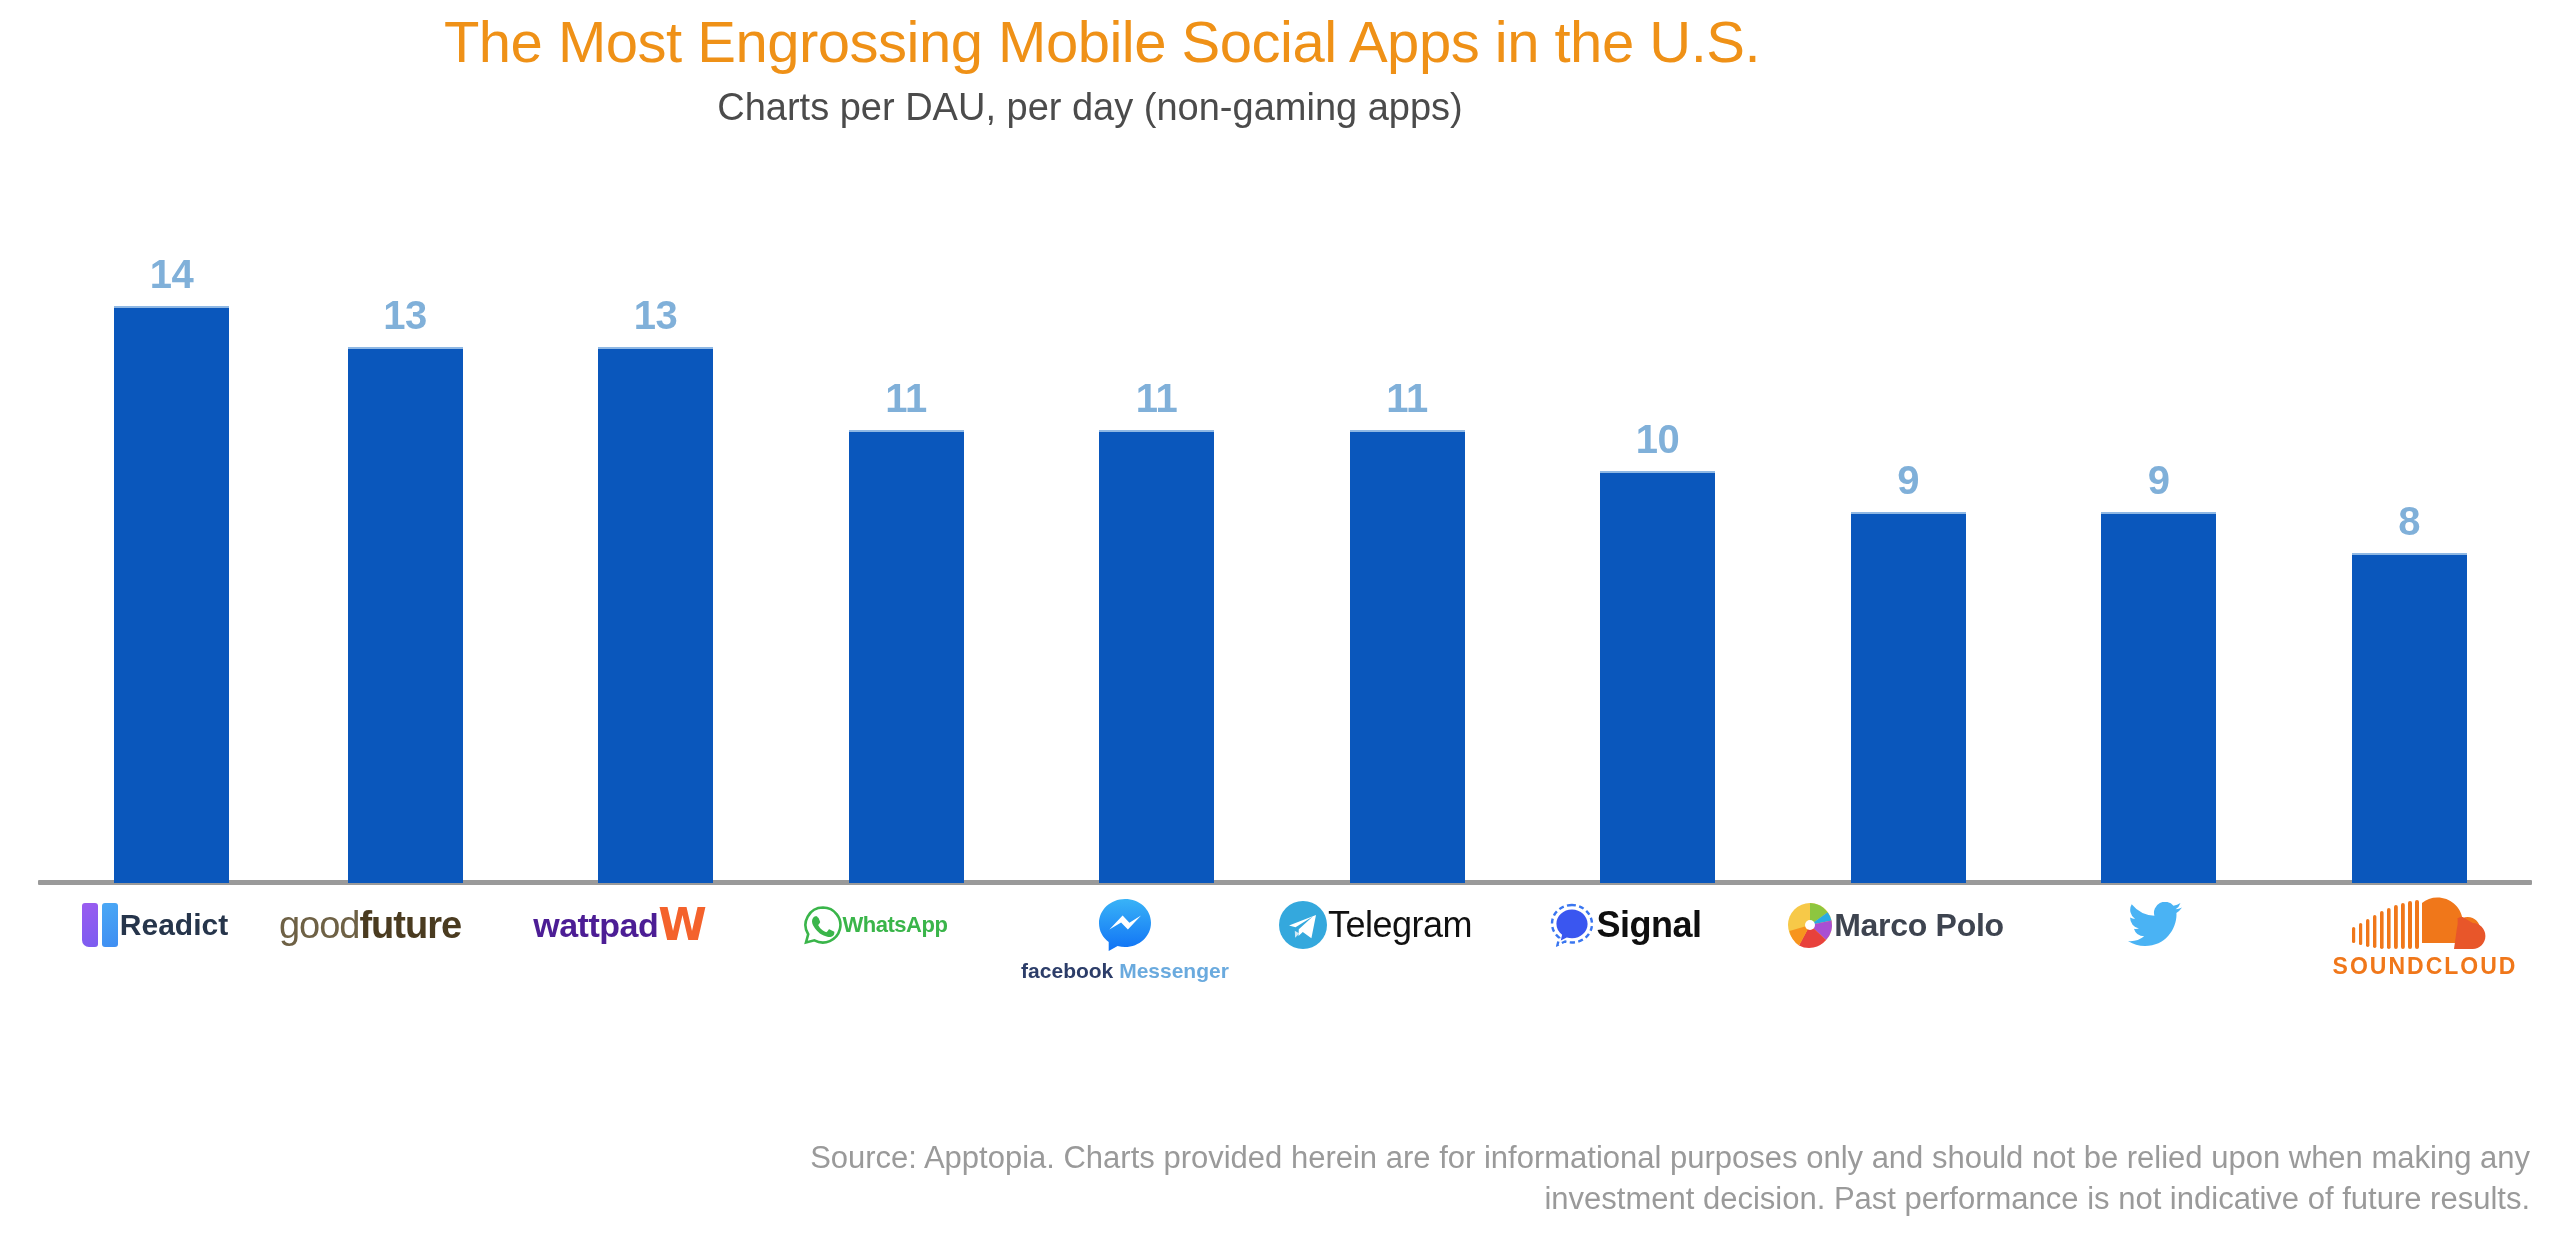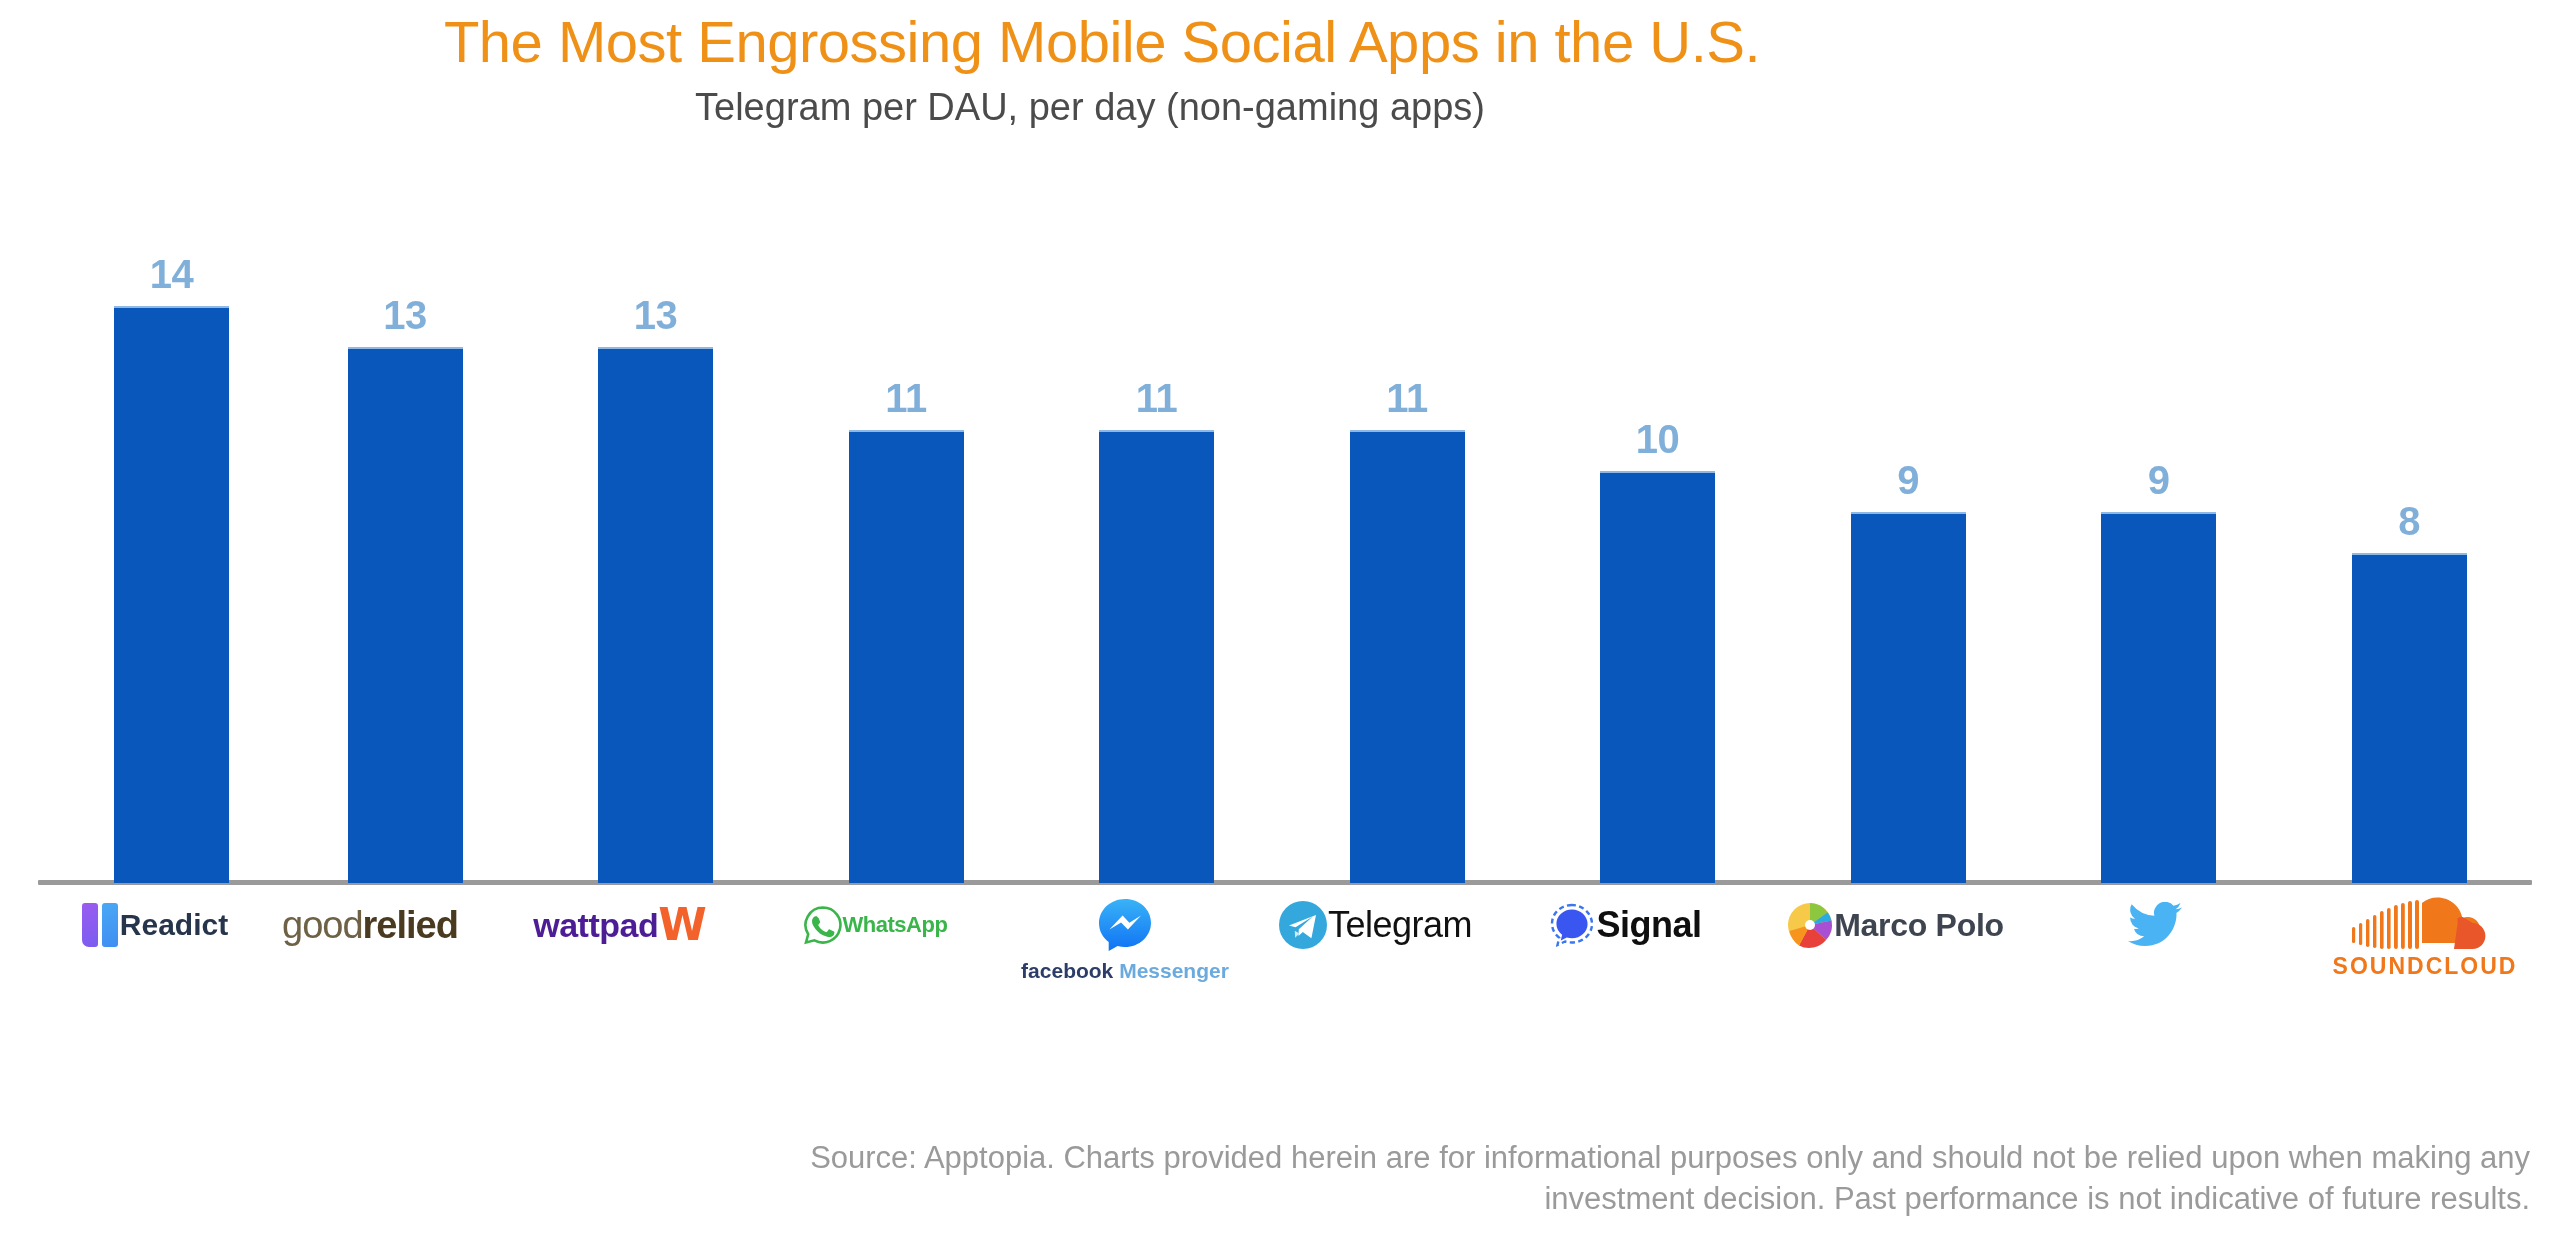--- a/index.html
+++ b/index.html
@@ -165,21 +165,21 @@
     text-align: right;
     font-size: 31px;
     line-height: 1.32;
     color: #9a9a9a;
   }
 </style>
 </head>
 <body>
 
 <div id="chart-title">The Most Engrossing Mobile Social Apps in the U.S.</div>
-<div id="chart-subtitle">Telegram per DAU, per day (non-gaming apps)</div>
+<div id="chart-subtitle">Charts per DAU, per day (non-gaming apps)</div>
 
 <div id="plot-area">
   <div id="axis-line"></div>
   <div id="bars-container">
       <div class="bar-group" style="left: 114px; width: 115px;">
         <div class="bar" style="top: 306.2px; height: 576.8px;"></div>
         <div class="bar-value" style="top: 252.2px;">14</div>
       </div>
       <div class="bar-group" style="left: 347.5px; width: 115px;">
         <div class="bar" style="top: 347.4px; height: 535.6px;"></div>
@@ -227,21 +227,21 @@
       <span class="readict-mark">
         <span class="pg l"></span>
           <span class="pg r"></span>
       </span>
       <span class="logo-text readict-text">Readict</span>
     </div>
   </div>
 
   <div class="logo-cell" style="left:255px;width:230px;">
     <div class="logo-row">
-      <span class="logo-text goodreads-text"><span class="thin">good</span><span class="bold">relied</span></span>
+      <span class="logo-text goodreads-text"><span class="thin">good</span><span class="bold">future</span></span>
     </div>
   </div>
 
   <div class="logo-cell" style="left:505px;width:230px;">
     <div class="logo-row">
       <span class="logo-text wattpad-text">wattpad</span>
       <span class="wattpad-mark">W</span>
     </div>
   </div>
 

